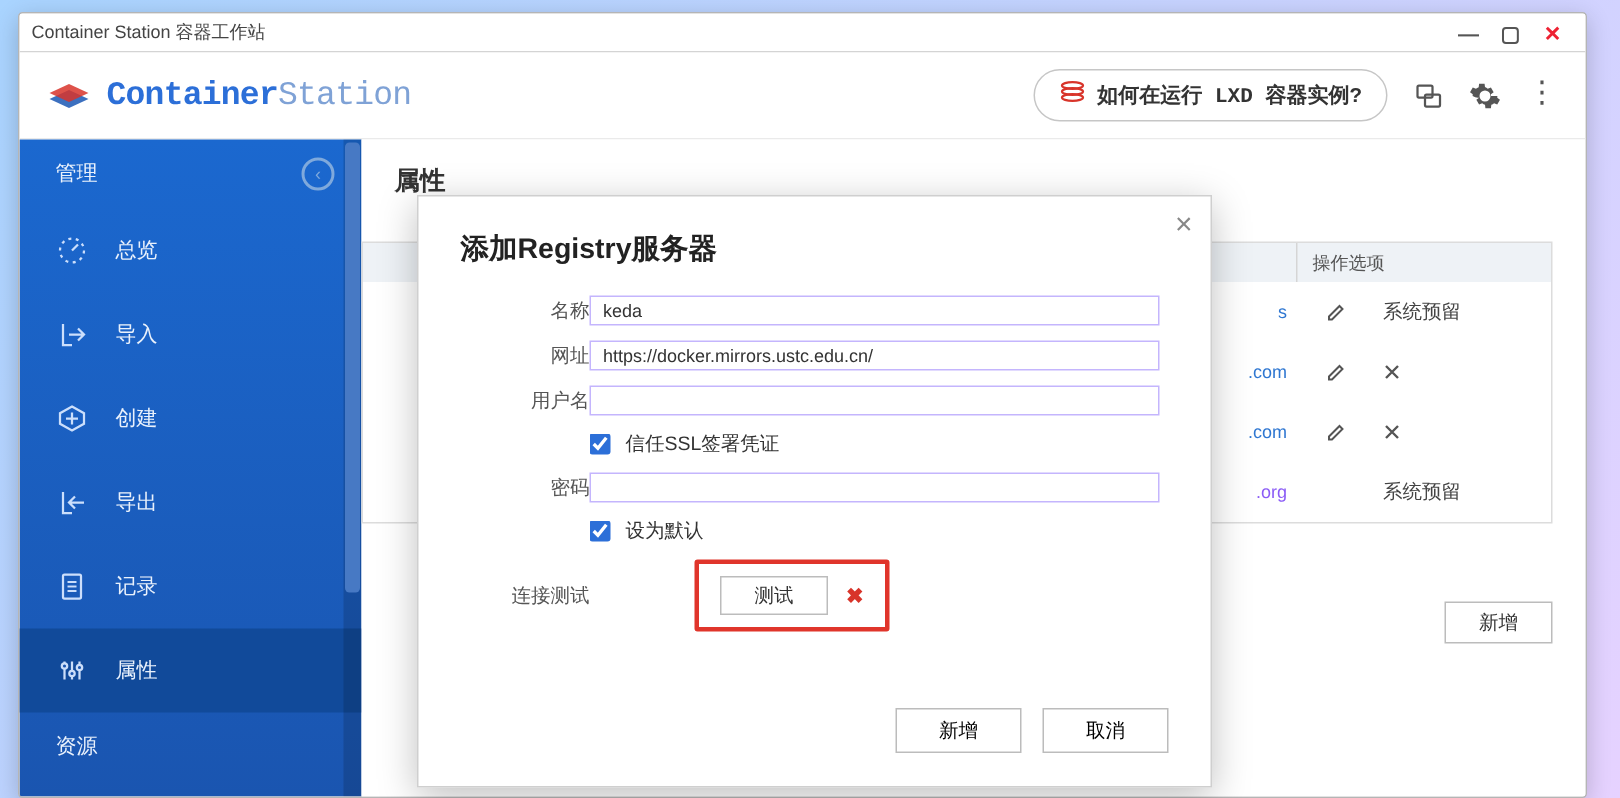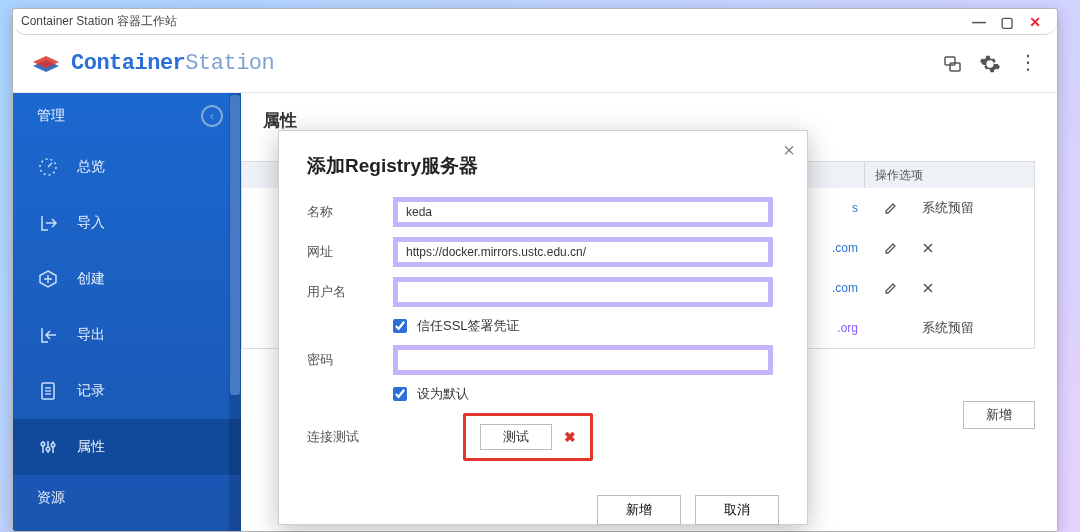--- a/index.html
+++ b/index.html
@@ -8,21 +8,21 @@
 
   
   .os-window {
     position: absolute; top: 8px; left: 12px; width: 1046px; height: 524px;
     background: #fff; border: 1px solid #b5b5b5; border-radius: 3px;
     box-shadow: 0 4px 16px rgba(0,0,0,0.2);
     overflow: hidden; display: flex; flex-direction: column;
   }
   .titlebar {
     height: 26px; background: #fff; border-bottom: 1px solid #d4d4d4;
-    display: flex; align-items: center; padding: 0 8px; border-radius: 13px;
+    display: flex; align-items: center; padding: 0 8px;
   }
   .titlebar .title { flex: 1; font-size: 12px; color: #444; }
   .titlebar .win-btn {
     width: 28px; text-align: center; font-weight: bold; font-size: 14px; cursor: pointer;
   }
   .btn-min, .btn-max { color: #555; }
   .btn-close { color: #e23; font-size: 16px; }
 
   
   .top-toolbar {
@@ -87,23 +87,23 @@
   
   .modal {
     position: absolute; left: 278px; top: 130px; width: 530px; height: 395px;
     background: #fff; border: 1px solid #cfcfcf; box-shadow: 0 6px 24px rgba(0,0,0,0.25);
     display:flex; flex-direction:column;
   }
   .modal .m-close { position:absolute; top:8px; right:12px; color:#888; font-size:20px; cursor:pointer; }
   .modal h3 { font-size: 19px; font-weight:700; color:#222; padding: 22px 28px 10px 28px;}
   .modal .form { flex:1; padding: 8px 28px; }
   .form-row { display:flex; align-items:center; margin-bottom: 10px; }
-  .form-row label { width: 86px; font-size:13px; color:#555; }
+  .form-row label { width: 86px; font-size:13px; color:#555;text-align:right; }
   .form-row input[type=text], .form-row input[type=password] {
-    flex:1; max-width: 380px; height: 30px; border:5px solid #c4b5fd; padding: 0 8px; font-size:12px; color:#333;
+    flex:1; max-width: 380px; height: 20px; border:1px solid #c4b5fd; padding: 0 8px; font-size:12px; color:#333;
   }
   .form-row.checkbox { margin-left: 86px; gap: 10px; }
   .form-row.checkbox input { width:14px; height:14px; accent-color: #2c6fd8; }
   .test-area {
     margin-left: 70px; border: 3px solid #e0352b; padding: 8px 14px; display:inline-flex;
     align-items:center; gap: 12px; border-radius: 2px;
   }
   .test-btn { border:1px solid #bcbcbc; padding: 3px 22px; font-size:13px; cursor:pointer; }
   .test-fail { color:#d8342a; font-weight:bold; font-size:14px;}
   .modal .actions { display:flex; justify-content: flex-end; gap: 14px; padding: 16px 28px 22px; }
@@ -127,20 +127,32 @@
         <svg width="30" height="24" viewBox="0 0 30 24">
           <path d="M2 14 L15 8 L28 14 L15 20 Z" fill="#1a57b4" opacity="0.85"></path>
           <path d="M2 10 L15 4 L28 10 L15 16 Z" fill="#d8342a" opacity="0.85"></path>
         </svg>
       </span>
       <span class="logo-text">
         <b>Container</b><span class="light">Station</span>
       </span>
     </div>
     <div class="top-right">
+      <div class="help-btn">
+        <span class="icon">
+          <svg width="18" height="16" viewBox="0 0 18 16">
+              <g fill="none" stroke="#d8342a" stroke-width="1.5">
+                <ellipse cx="9" cy="4" rx="7" ry="2.3"></ellipse>
+                <ellipse cx="9" cy="8" rx="7" ry="2.3"></ellipse>
+                <ellipse cx="9" cy="12" rx="7" ry="2.3"></ellipse>
+              </g>
+            </svg>
+        </span>
+        <span>如何在运行 LXD 容器实例?</span>
+      </div>
       <span class="net-btn">
         <svg width="20" height="20" viewBox="0 0 20 20">
             <g fill="none" stroke="#555" stroke-width="1.5">
               <rect x="3" y="3" width="10" height="8" rx="1"></rect>
               <rect x="8" y="9" width="10" height="8" rx="1"></rect>
             </g>
           </svg>
       </span>
       <span class="gear-btn">
         <svg width="22" height="22" viewBox="0 0 24 24">

